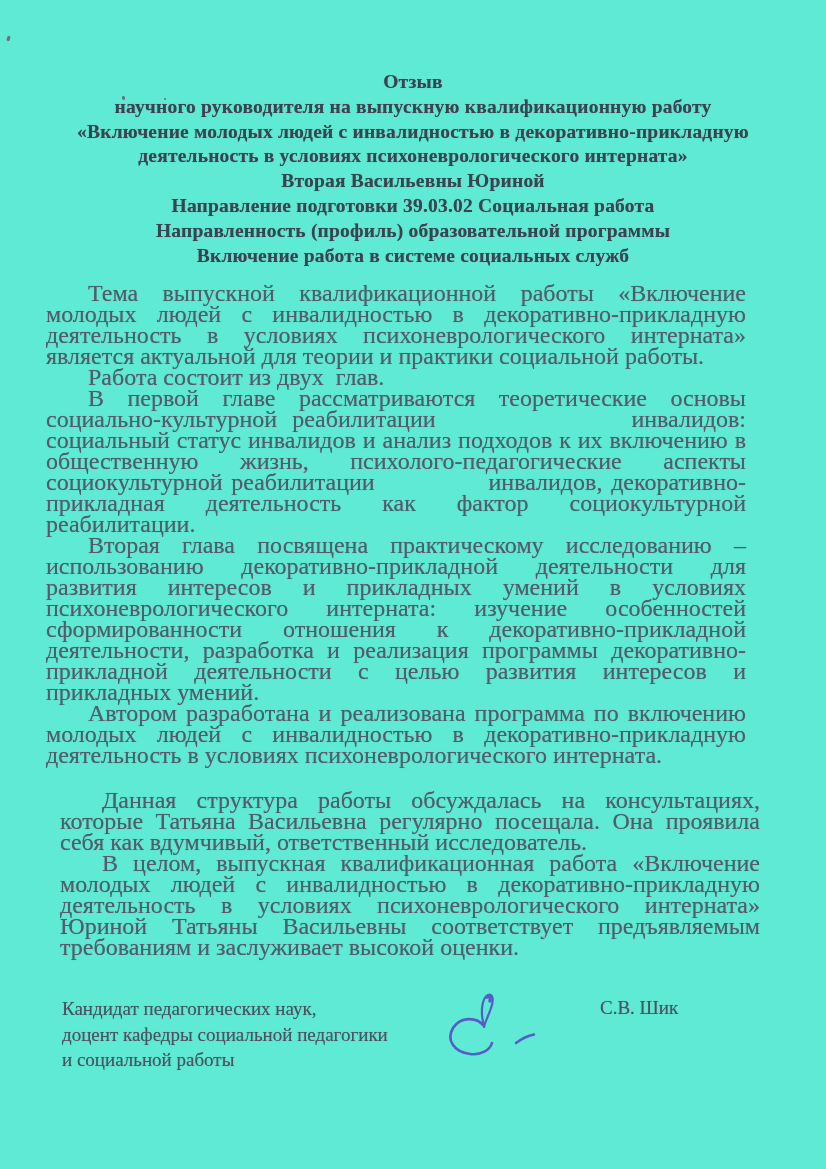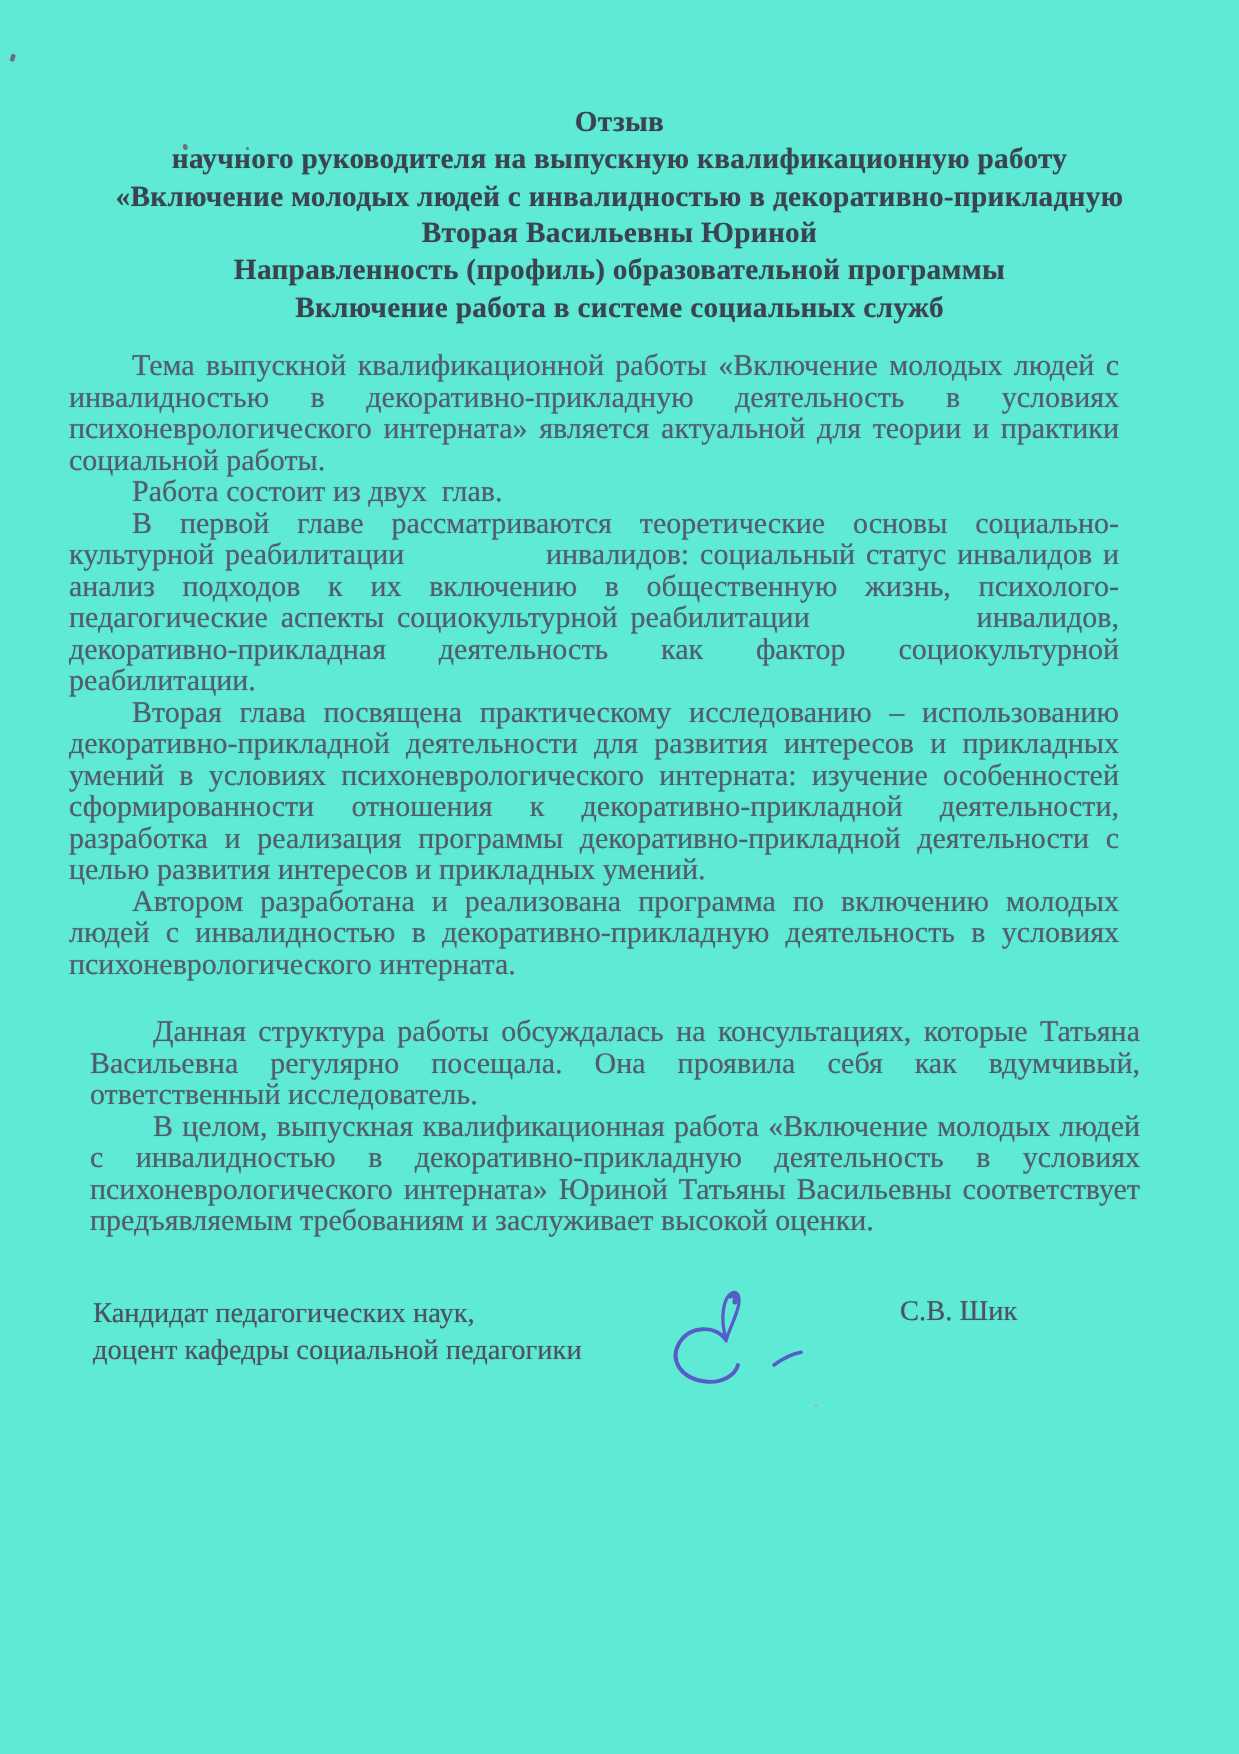--- a/index.html
+++ b/index.html
@@ -29,21 +29,21 @@
     font-size: 19.5px;
     line-height: 24.8px;
     letter-spacing: 0.2px;
   }
   .heading .h-line { white-space: nowrap; }
 
   .body-text {
     margin-top: 15px;
     padding-left: 46px;
     padding-right: 80px;
-    font-size: 20px;
+    font-size: 24px;
     line-height: 21px;
     text-align: justify;
     color: #525c6b;
   }
   .body-text p {
     margin: 0;
     text-indent: 42px;
   }
   .body-text p.shift {
     margin-left: 14px;
@@ -94,39 +94,42 @@
 
   <div class="speck s1"></div>
   <div class="speck s2"></div>
   <div class="speck s3"></div>
   <div class="speck s4"></div>
 
   <div class="heading">
     <div class="h-line">Отзыв</div>
     <div class="h-line">научного руководителя на выпускную квалификационную работу</div>
     <div class="h-line">«Включение молодых людей с инвалидностью в декоративно-прикладную</div>
+    <div class="h-line">деятельность в условиях психоневрологического интерната»</div>
     <div class="h-line">Вторая Васильевны Юриной</div>
+    <div class="h-line">Направление подготовки 39.03.02 Социальная работа</div>
     <div class="h-line">Направленность (профиль) образовательной программы</div>
     <div class="h-line">Включение работа в системе социальных служб</div>
   </div>
 
   <div class="body-text">
     <p>Тема выпускной квалификационной работы «Включение молодых людей с инвалидностью в декоративно-прикладную деятельность в условиях психоневрологического интерната» является актуальной для теории и практики социальной работы.</p>
     <p>Работа состоит из двух&nbsp; глав.</p>
     <p>В первой главе рассматриваются теоретические основы социально-культурной реабилитации&nbsp;&nbsp;&nbsp;&nbsp;&nbsp;&nbsp;&nbsp;&nbsp;&nbsp;&nbsp;&nbsp;&nbsp; инвалидов: социальный статус инвалидов и анализ подходов к их включению в общественную жизнь, психолого-педагогические аспекты социокультурной реабилитации&nbsp;&nbsp;&nbsp;&nbsp;&nbsp;&nbsp;&nbsp;&nbsp;&nbsp;&nbsp;&nbsp;&nbsp; инвалидов, декоративно-прикладная деятельность как фактор социокультурной реабилитации.</p>
     <p>Вторая глава посвящена практическому исследованию – использованию декоративно-прикладной деятельности для развития интересов и прикладных умений в условиях психоневрологического интерната: изучение особенностей сформированности отношения к декоративно-прикладной деятельности, разработка и реализация программы декоративно-прикладной деятельности с целью развития интересов и прикладных умений.</p>
     <p>Автором разработана и реализована программа по включению молодых людей с инвалидностью в декоративно-прикладную деятельность в условиях психоневрологического интерната.</p>
     <p class="shift gap-before">Данная структура работы обсуждалась на консультациях, которые Татьяна Васильевна регулярно посещала. Она проявила себя как вдумчивый, ответственный исследователь.</p>
     <p class="shift">В целом, выпускная квалификационная работа «Включение молодых людей с инвалидностью в декоративно-прикладную деятельность в условиях психоневрологического интерната» Юриной Татьяны Васильевны соответствует предъявляемым требованиям и заслуживает высокой оценки.</p>
   </div>
 
   <div class="signature-row">
     <div class="signer-titles">
       <div>Кандидат педагогических наук,</div>
       <div>доцент кафедры социальной педагогики</div>
+      <div>и социальной работы</div>
     </div>
     <svg class="sig-ink" viewBox="0 0 112 78" xmlns="http://www.w3.org/2000/svg">
       <g fill="none" stroke="#575cc6" stroke-linecap="round">
 
         <path d="M40,38 C36,24 38,10 44,7 C49,5 50,12 47,20 C44,29 41,34 40,39" stroke-width="2.2"></path>
         <path d="M43,9 C45,7 47,8 46,13" stroke-width="3.4"></path>
 
         <path d="M40,38 C32,28 16,29 9,40 C2,52 10,64 26,66 C37,67.5 46,62 48,55" stroke-width="2.6"></path>
 
         <path d="M72,55 C78,50.5 85,47.5 90,46.5" stroke-width="2.4"></path>

